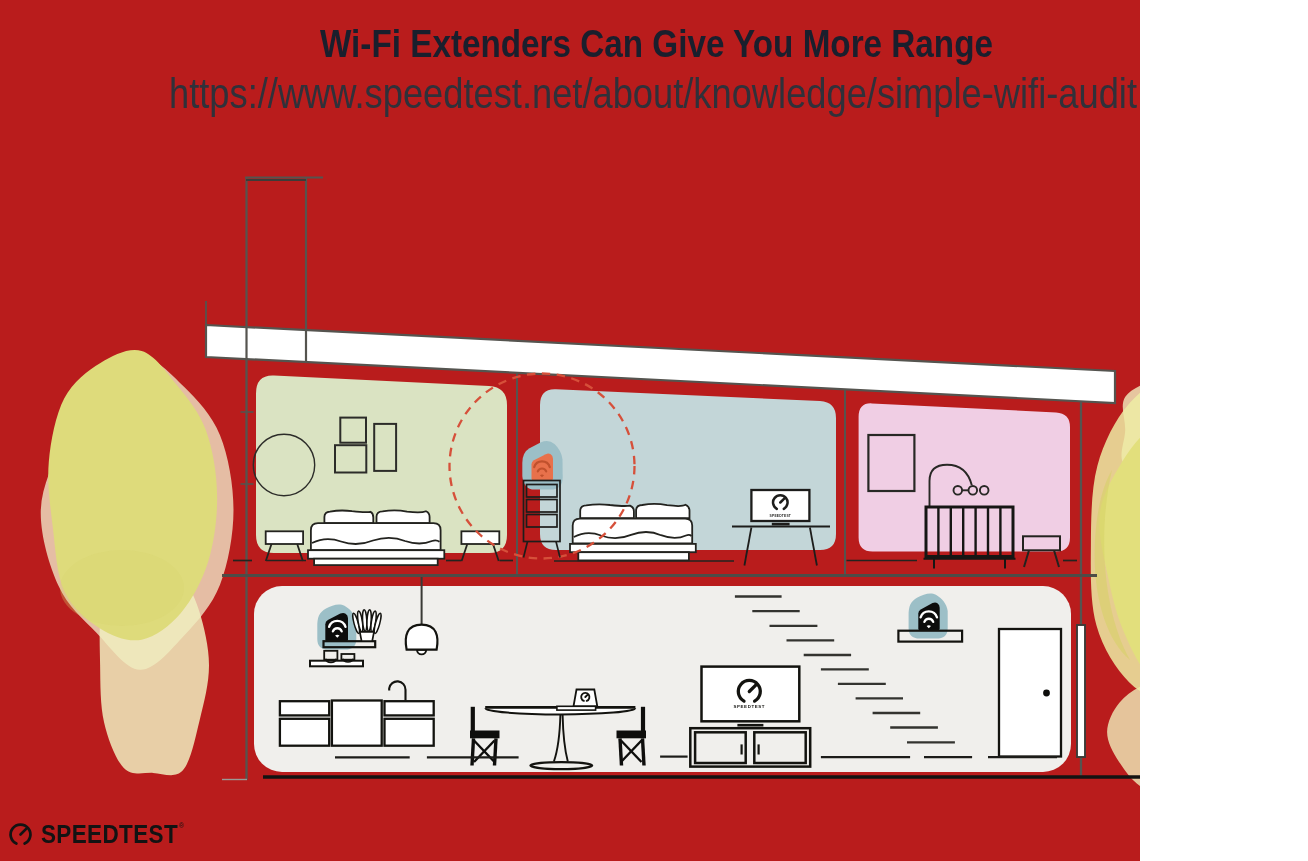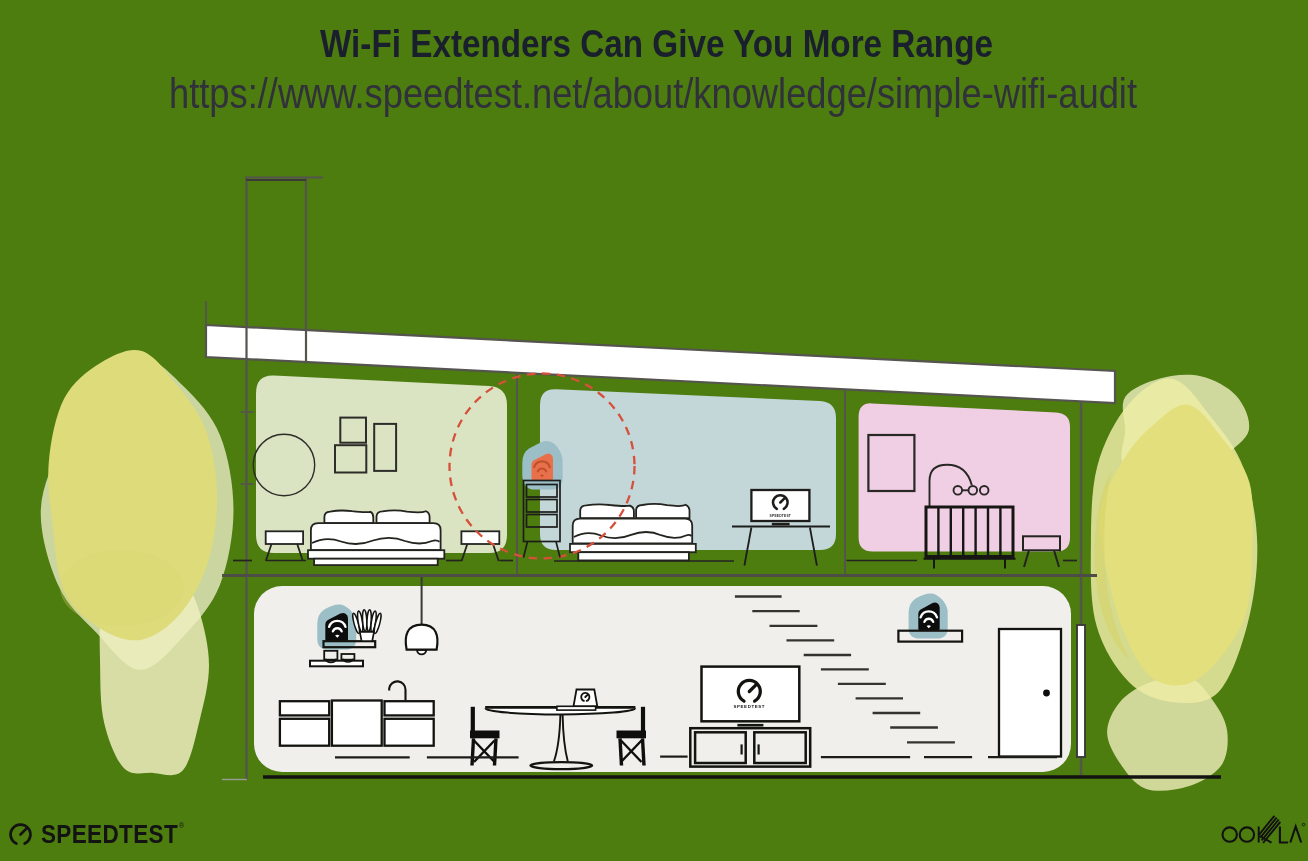--- a/index.html
+++ b/index.html
@@ -1,16 +1,16 @@
 <!DOCTYPE html>
 <html><head>
 <meta charset="utf-8">
 <style>
   html,body{margin:0;padding:0;background:#ffffff;}
-  #page{position:relative;width:1308px;height:861px;background:#4d7c0f;overflow:hidden;
+  #page{position:relative;width:1140px;height:861px;background:#b91c1c;overflow:hidden;
         font-family:"Liberation Sans", sans-serif;}
   svg{display:block;}
 </style>
 </head>
 <body>
 <div id="page">
 <svg width="1308" height="861" viewBox="0 0 1308 861" xmlns="http://www.w3.org/2000/svg">
 <defs>
   <path id="extshape" d="M 1.9 27.6 Q 1.9 30 4.2 30 L 21 30 Q 23.3 30 23.3 27.6 L 23.3 6.8 Q 23.3 3.4 20.7 1.9 Q 18.6 0.8 16.1 2.1 L 4.3 8.5 Q 1.9 9.9 1.9 12.6 Z"></path>
   <g id="wifiwave">

